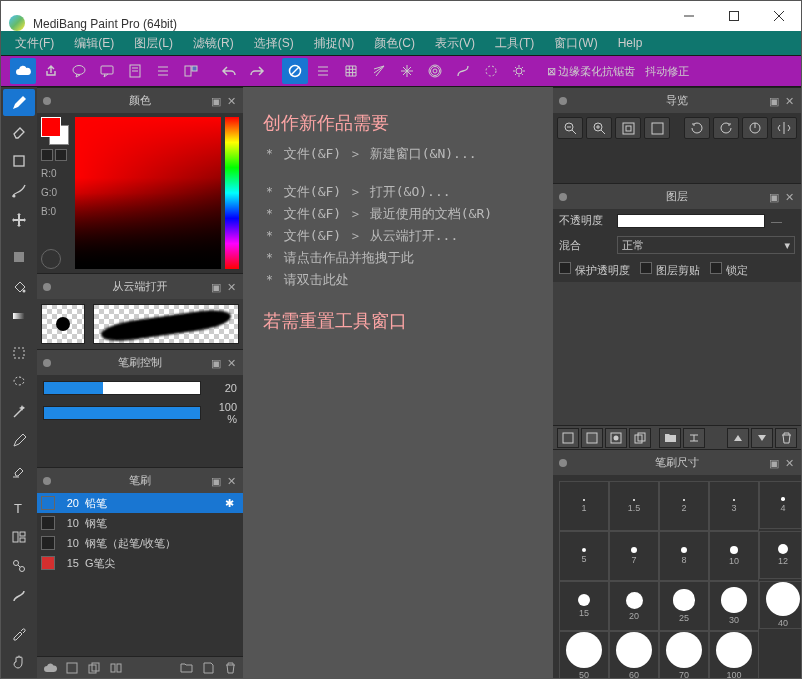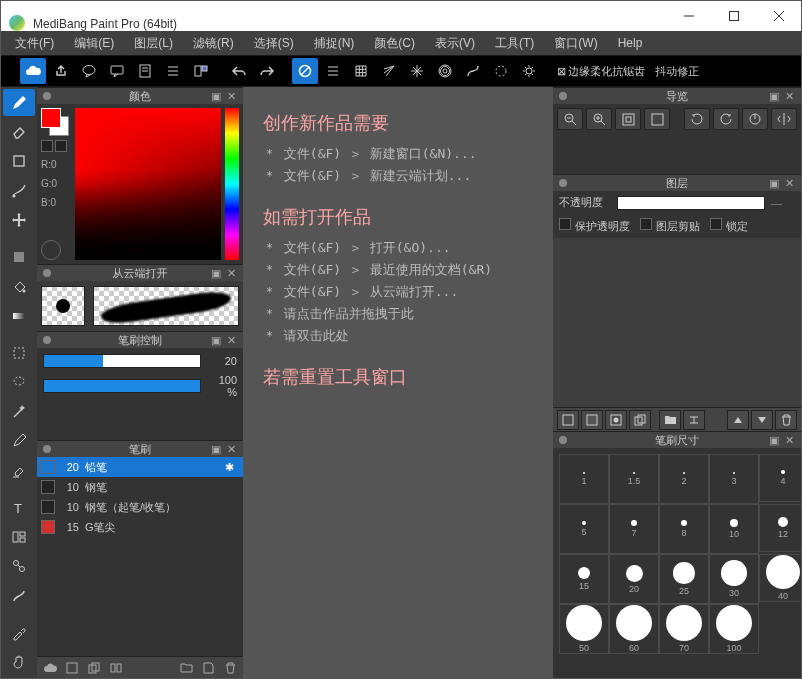--- a/index.html
+++ b/index.html
@@ -4,35 +4,35 @@
 <style>
 * { margin: 0; padding: 0; box-sizing: border-box; font-family: "Microsoft YaHei", "Segoe UI", sans-serif; }
 body { background: #fff; width: 802px; height: 679px; overflow: hidden; font-size: 12px; }
 .window { width: 802px; height: 679px; border: 1px solid #555; display: flex; flex-direction: column; }
 .titlebar { height: 30px; background: #fff; display: flex; align-items: flex-end; padding: 0 0 0 8px; color: #333; }
 .title-icon { width: 16px; height: 16px; border-radius: 50%; background: linear-gradient(135deg,#4fc3f7,#66bb6a,#ffeb3b); margin-right: 8px; }
 .titlebar-title { flex: 0 0 auto; font-size: 12px; }
 .titlebar-spacer { flex: 1; }
 .win-btn { width: 45px; height: 30px; display: flex; align-items: center; justify-content: center; color: #333; }
 .win-btn svg { width: 10px; height: 10px; }
-.menubar { height: 24px; background: #404040; display: flex; align-items: flex-end; padding: 0 4px; color: #ccc; }
+.menubar { height: 24px; background: #0f766e; display: flex; align-items: flex-end; padding: 0 4px; color: #ccc; }
 .menu-item { padding: 0 10px; font-size: 12px; line-height: 24px; }
-.toolbar { height: 32px; background: #000000; display: flex; align-items: center; padding: 0 18px; border-top:1px solid #1a1a1a; border-bottom:1px solid #1a1a1a; }
+.toolbar { height: 32px; background: #a21caf; display: flex; align-items: center; padding: 0 8px; border-top:1px solid #1a1a1a; border-bottom:1px solid #1a1a1a; }
 .tb-btn { width: 26px; height: 26px; display: flex; align-items: center; justify-content: center; color: #ccc; margin: 0 1px; border-radius:2px; }
 .tb-btn.highlight { background:#1976d2; color:#fff; }
 .tb-sep { width: 10px; }
 .tb-text { color:#ccc; font-size:11px; margin-left:4px; white-space:nowrap; }
 .tb-text .x { margin-right:2px; }
 .body-area { flex: 1; display: flex; background: #555; min-height:0; }
 .left-tools { width: 36px; background: #3a3a3a; display: flex; flex-direction: column; padding: 2px; gap:2px; }
 .tool-btn { width: 32px; height: 28px; display:flex; align-items:center; justify-content:center; color:#ccc; border-radius:2px; }
 .tool-btn.active { background:#1976d2; color:#fff; }
 .left-panels { width: 206px; background:#3a3a3a; display:flex; flex-direction:column; }
 .panel { border-top:1px solid #222; }
-.panel-header { height:16px; background:#444; display:flex; align-items:center; color:#ccc; font-size:11px; position:relative; }
+.panel-header { height:25px; background:#444; display:flex; align-items:center; color:#ccc; font-size:11px; position:relative; }
 .panel-header .title { margin:0 auto; }
 .panel-header .picon { position:absolute; right:4px; display:flex; gap:4px; }
 .panel-header .picon span, .panel-header .picon svg { color:#aaa; width:12px; height:12px; }
 .panel-header .dot { position:absolute; left:6px; width:8px; height:8px; border-radius:50%; background:#888; }
 
 .color-body { height: 160px; display:flex; background:#333; padding:4px; gap:4px; }
 .color-left { width:30px; display:flex; flex-direction:column; gap:2px; color:#aaa; font-size:10px; }
 .swatch-pair { position:relative; width:28px; height:28px; }
 .swatch-fg { position:absolute; top:0; left:0; width:20px; height:20px; background:#f00; border:1px solid #fff; z-index:2; }
 .swatch-bg { position:absolute; bottom:0; right:0; width:20px; height:20px; background:#fff; border:1px solid #888; }
@@ -508,24 +508,22 @@
               </div>
           </div>
         </div>
       </div>
     </div>
 
     <div class="center">
       <div class="block">
         <h2>创作新作品需要</h2>
         <div class="line">＊ 文件(&amp;F) ＞ 新建窗口(&amp;N)...</div>
-        <div class="line">＊ 文件(&amp;F) ＞ 新建云端计划...</div>
       </div>
       <div class="block">
-        <h2>如需打开作品</h2>
         <div class="line">＊ 文件(&amp;F) ＞ 打开(&amp;O)...</div>
         <div class="line">＊ 文件(&amp;F) ＞ 最近使用的文档(&amp;R)</div>
         <div class="line">＊ 文件(&amp;F) ＞ 从云端打开...</div>
         <div class="line">＊ 请点击作品并拖拽于此</div>
         <div class="line">＊ 请双击此处</div>
       </div>
       <div class="block">
         <h2>若需重置工具窗口</h2>
       </div>
     </div>
@@ -605,20 +603,27 @@
               <span>▣</span>
               <span>✕</span>
             </span>
           </div>
         <div class="ly-body">
           <div class="ly-row">
             <span class="label">不透明度</span>
             <div class="opacity-track"></div>
             <span style="width:24px;color:#888">—</span>
           </div>
+          <div class="ly-row">
+            <span class="label">混合</span>
+            <div class="blend-sel">
+                <span>正常</span>
+                <span>▾</span>
+              </div>
+          </div>
           <div class="ly-row" style="gap:10px;">
             <span><span class="chk"></span><span>保护透明度</span></span>
             <span><span class="chk"></span><span>图层剪贴</span></span>
             <span><span class="chk"></span><span>锁定</span></span>
           </div>
           <div class="ly-area"></div>
           <div class="ly-tb">
             <div class="lytb-btn">
                 <svg width="12" height="12" viewBox="0 0 12 12">
                   <rect x="1" y="1" width="10" height="10" fill="none" stroke="#ccc"></rect>

